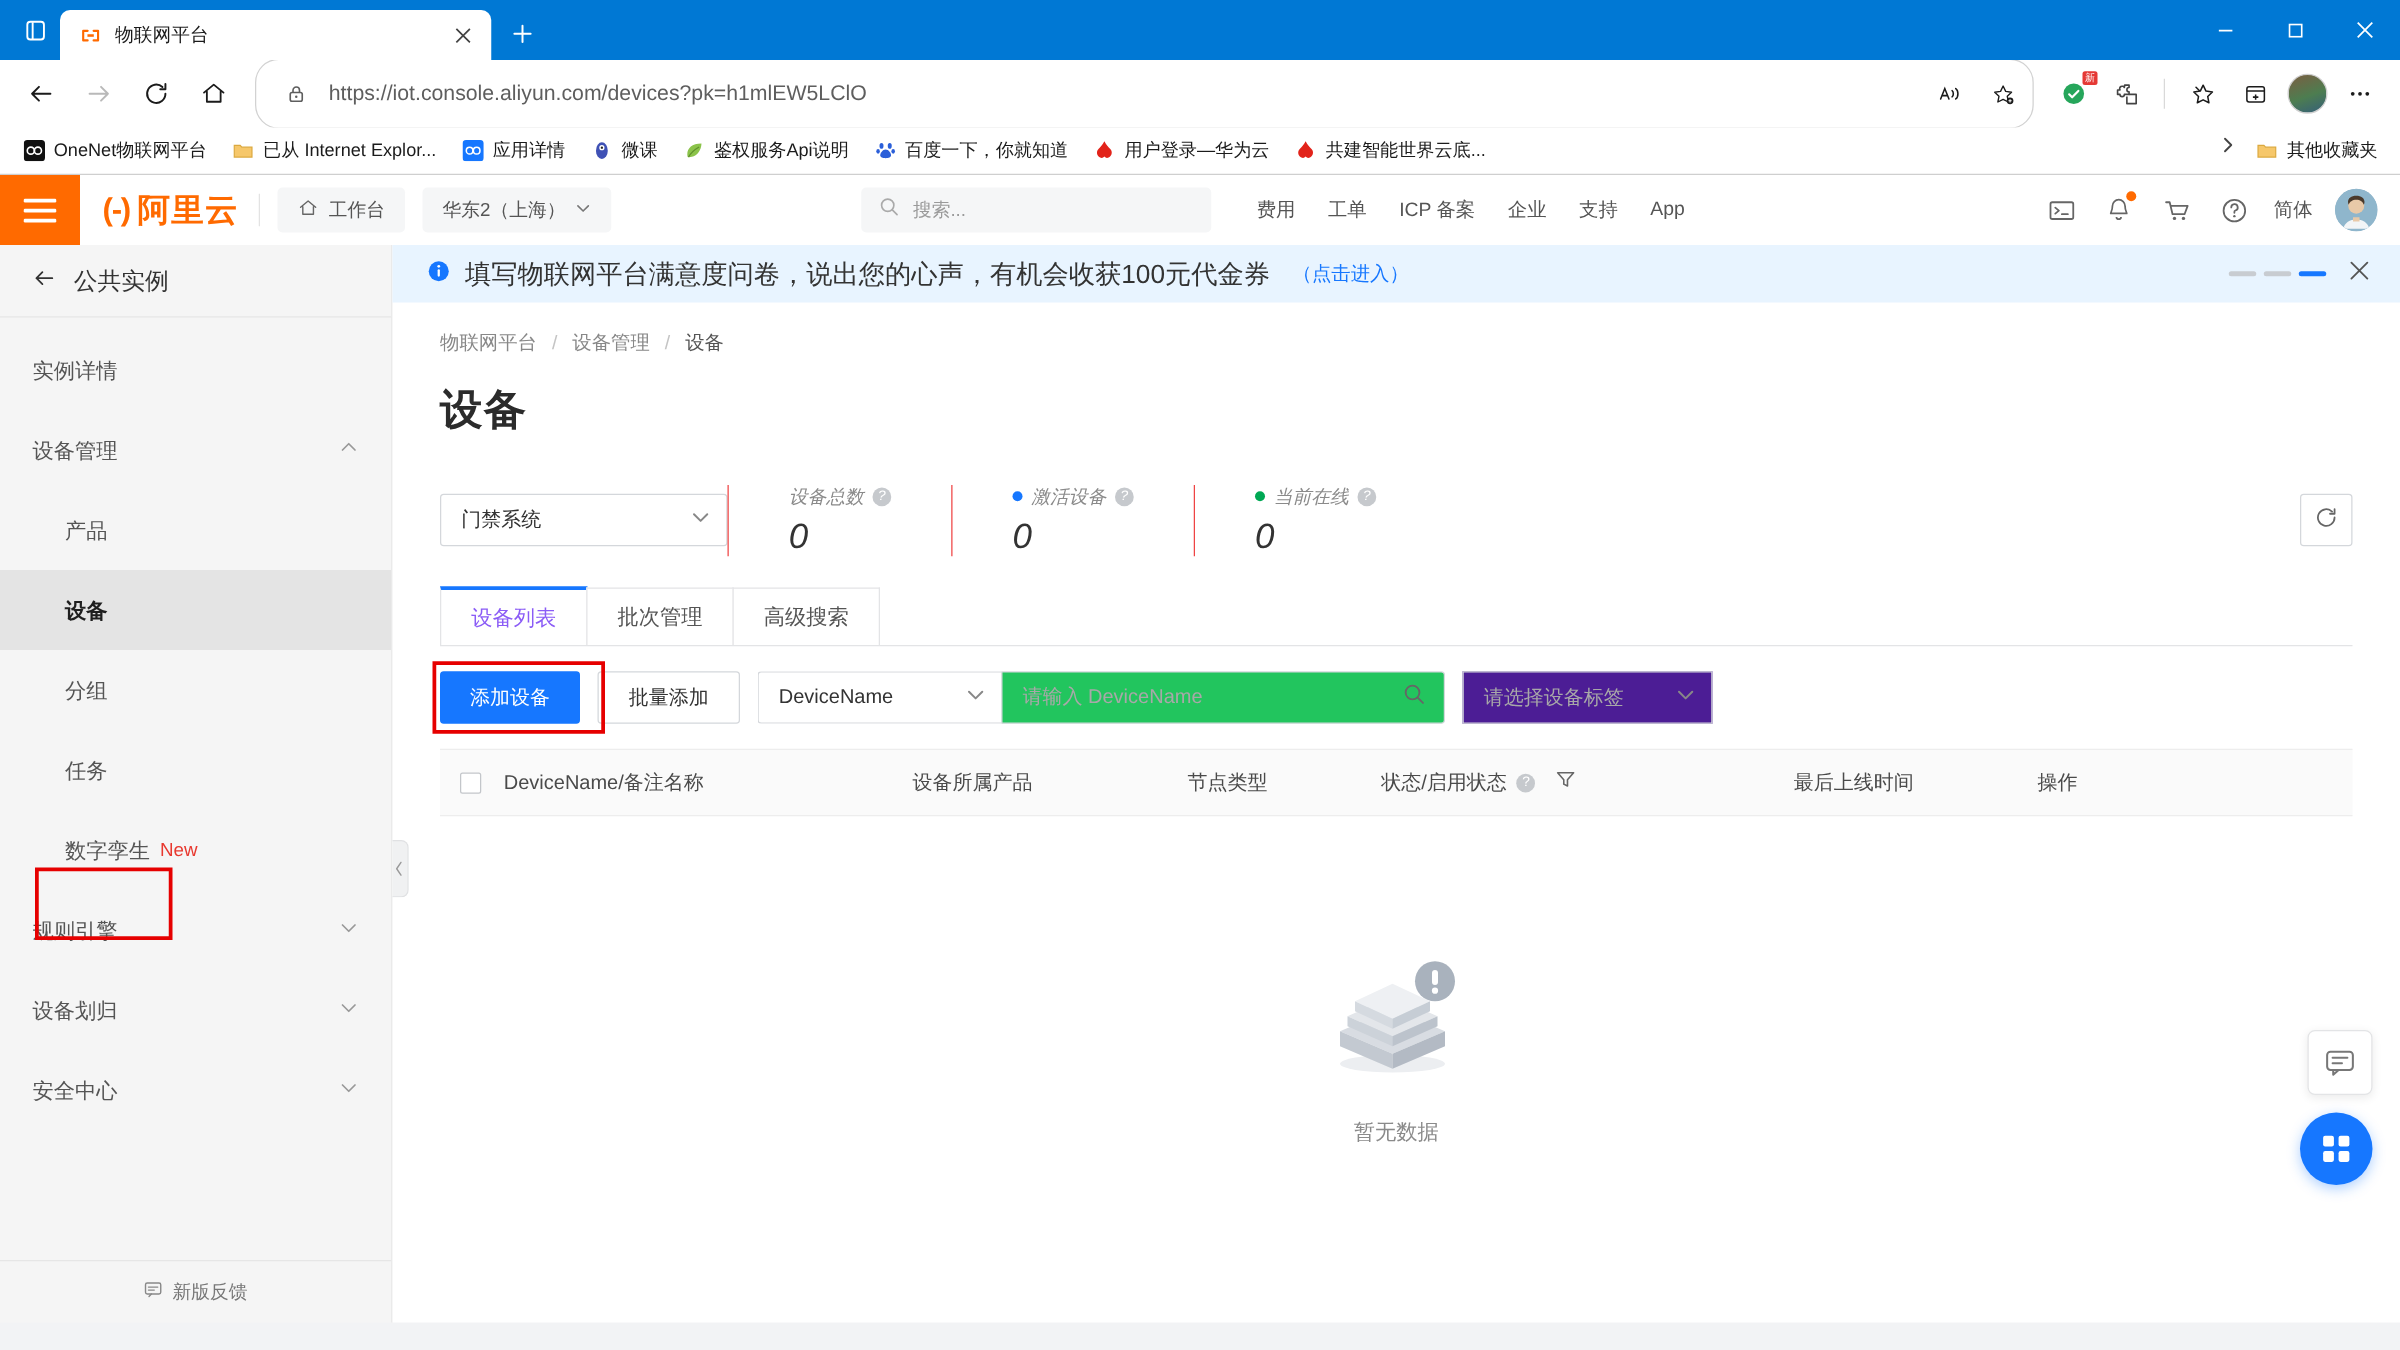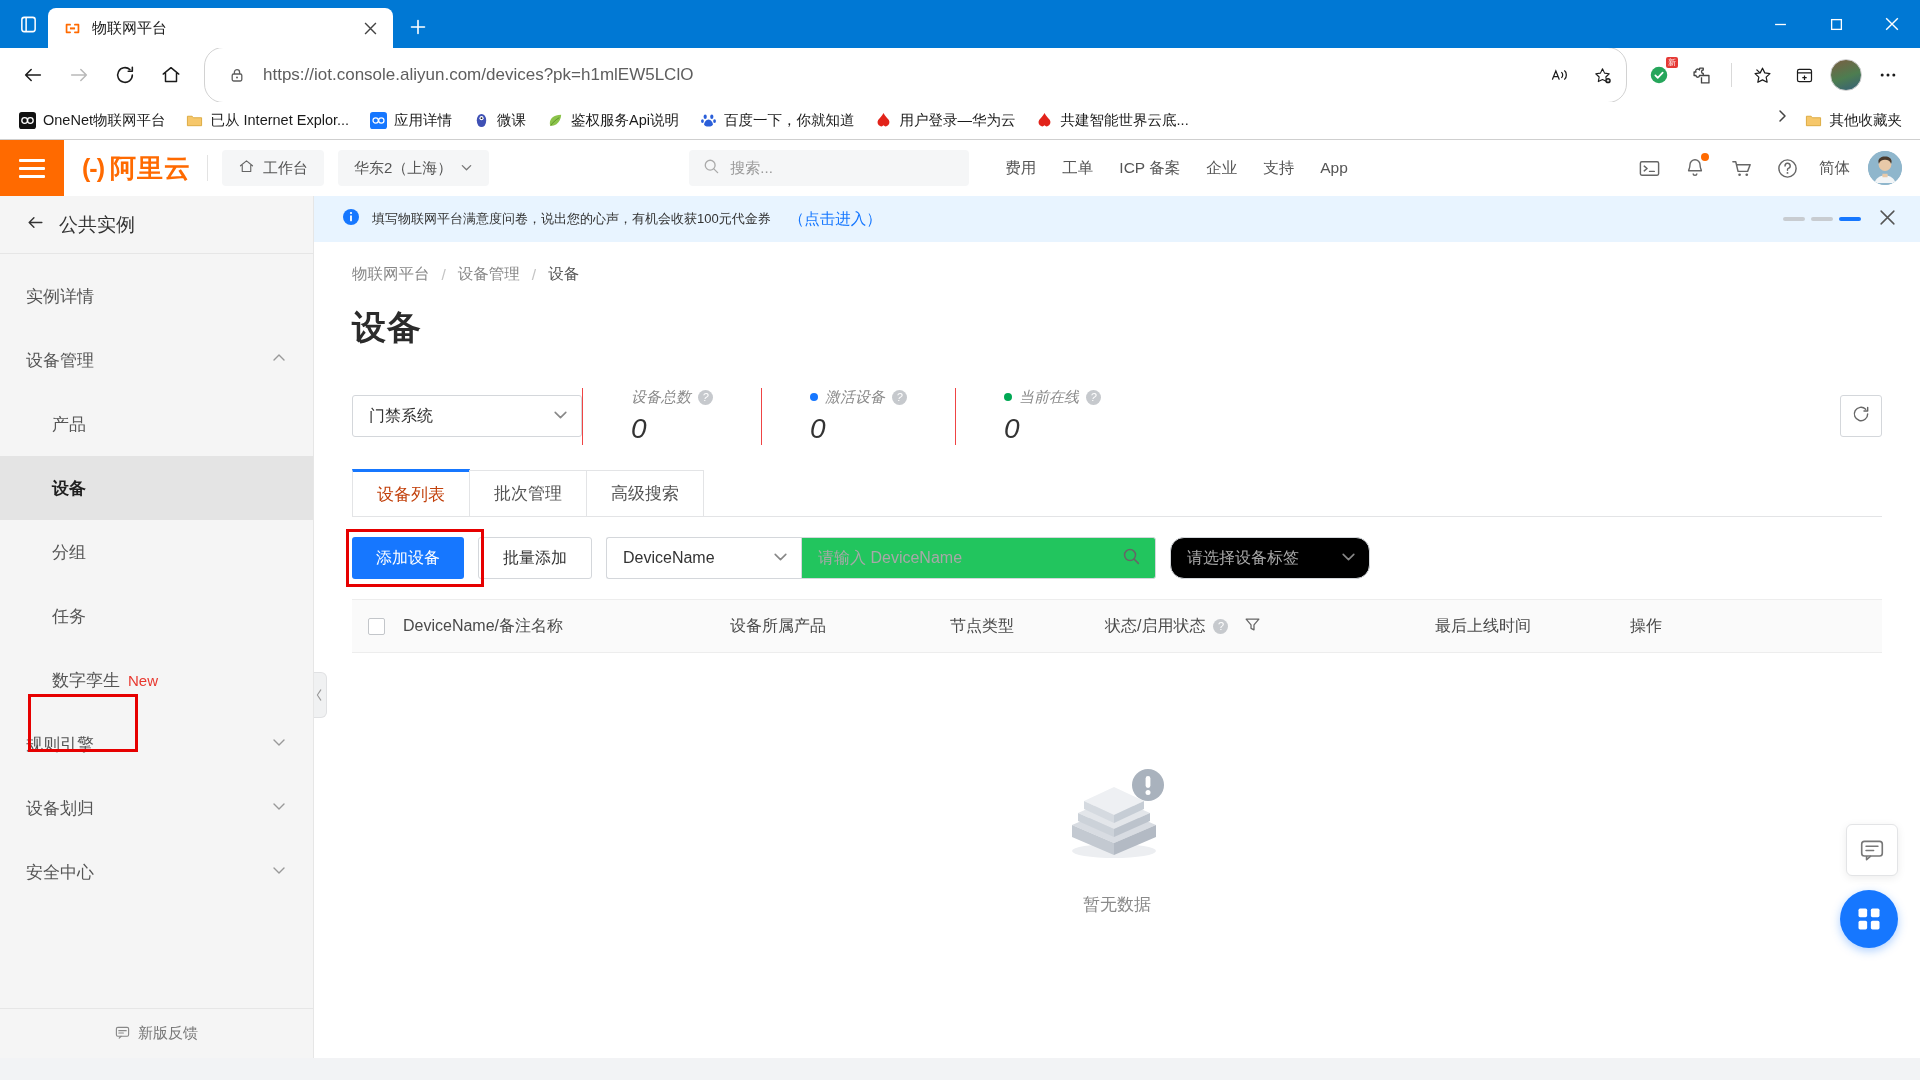--- a/index.html
+++ b/index.html
@@ -94,21 +94,21 @@
   .side-item .chev { margin-left: auto; color: #999; }
   .side-new { color: #e8382f; font-size: 15px; margin-left: 8px; }
   .side-foot { height: 50px; border-top: 1px solid #e6e6e6; display: flex; align-items: center;
                justify-content: center; gap: 8px; font-size: 15px; color: #777; }
 
   .redbox { position: absolute; border: 3px solid #e60000; pointer-events: none; }
 
   
   .main { flex: 1; background: #ffffff; display: flex; flex-direction: column; min-width: 0; position: relative; }
   .notice { height: 46px; background: #e8f4ff; display: flex; align-items: center; padding: 0 24px 0 28px; gap: 12px; flex: 0 0 46px; }
-  .notice-text { font-size: 13px; color: #333; }
+  .notice-text { font-size: 21px; color: #333; }
   .notice-link { font-size: 15.5px; color: #1677ff; margin-left: 6px; }
   .notice-right { margin-left: auto; display: flex; align-items: center; gap: 18px; }
   .dots { display: flex; gap: 6px; align-items: center; }
   .dots i { display: block; width: 22px; height: 4px; background: #c8ccd1; border-radius: 2px; }
   .dots i.on { background: #1677ff; }
 
   .content { flex: 1; padding: 22px 38px 0 38px; overflow: hidden; position: relative; }
   .crumbs { display: flex; align-items: center; gap: 12px; font-size: 15.5px; color: #888; }
   .crumb-sep { color: #c4c4c4; }
   .crumb-last { color: #555; }
@@ -126,36 +126,36 @@
   .stat-val { font-size: 28px; color: #333; margin-top: 6px; }
   .bullet { width: 8px; height: 8px; border-radius: 50%; display: inline-block; }
   .qmark { width: 15px; height: 15px; border-radius: 50%; background: #c6c9cd; color: #fff;
            font-size: 11px; display: inline-flex; align-items: center; justify-content: center; }
   .refresh-btn { margin-left: auto; width: 42px; height: 42px; border: 1px solid #d4d7db; border-radius: 3px;
                  background: #fff; display: flex; align-items: center; justify-content: center; }
 
   .tabs { display: flex; align-items: flex-end; margin-top: 18px; border-bottom: 1px solid #e3e4e6; }
   .tab-item { padding: 0 24px; height: 46px; display: flex; align-items: center; font-size: 17px; color: #555;
               border: 1px solid #e3e4e6; border-bottom: none; background: #fff; margin-right: -1px; }
-  .tab-item.active { color: #c2410c; border-top: 3px solid #1677ff; height: 47px; }
+  .tab-item.active { color: #8b5cf6; border-top: 3px solid #1677ff; height: 47px; }
 
   .toolbar { display: flex; align-items: center; gap: 14px; margin-top: 20px; position: relative; }
   .btn-primary { background: #1677ff; color: #fff; font-size: 16px; height: 42px; padding: 0 24px;
                  border-radius: 3px; display: flex; align-items: center; justify-content: center; }
   .btn-default { background: #fff; color: #333; font-size: 16px; height: 42px; padding: 0 24px;
                  border: 1px solid #d4d7db; border-radius: 3px; display: flex; align-items: center; justify-content: center; }
   .field-select { width: 195px; height: 42px; border: 1px solid #d4d7db; border-right: none; border-radius: 3px 0 0 3px;
                   background: #fff; display: flex; align-items: center; padding: 0 12px 0 16px; font-size: 16px; color: #333; }
   .field-select .chev { margin-left: auto; color: #888; }
   .search-wrap { width: 355px; height: 42px; border: 1px solid #d4d7db; border-radius: 0 3px 3px 0; background: #22c55e;
                  display: flex; align-items: center; padding: 0 14px 0 16px; }
   .search-inp { flex: 1; border: none; outline: none; font-size: 16px; color: #333;
                 font-family: "Liberation Sans", sans-serif; background: transparent; }
   .search-inp::placeholder { color: #a8a8a8; }
-  .tag-select { width: 200px; height: 42px; border: 1px solid #d4d7db; border-radius: 14px; background: #000000;
+  .tag-select { width: 200px; height: 42px; border: 1px solid #d4d7db; border-radius: 0; background: #4c1d95;
                 display: flex; align-items: center; padding: 0 12px 0 16px; font-size: 16px; color: #a8a8a8; }
   .tag-select .chev { margin-left: auto; color: #888; }
 
   .thead { display: flex; align-items: center; height: 54px; background: #fafafa; border-top: 1px solid #ededed;
            border-bottom: 1px solid #ededed; margin-top: 20px; font-size: 16px; color: #4a4a4a; padding-left: 16px; }
   .th { display: flex; align-items: center; gap: 8px; }
   .checkbox { width: 17px; height: 17px; border: 1px solid #c3c6ca; border-radius: 2px; background: #fff; }
 
   .empty { display: flex; flex-direction: column; align-items: center; justify-content: center; margin-top: 110px; gap: 22px; }
   .empty-text { font-size: 17px; color: #8a8a8a; }

